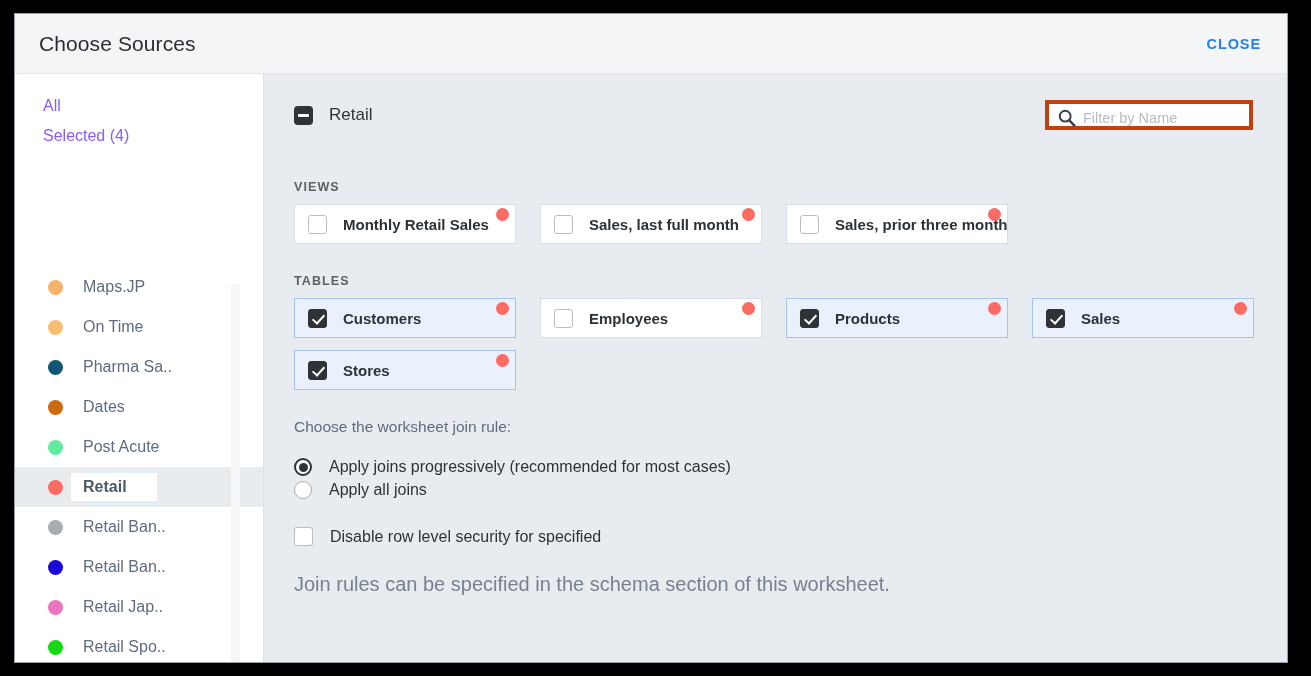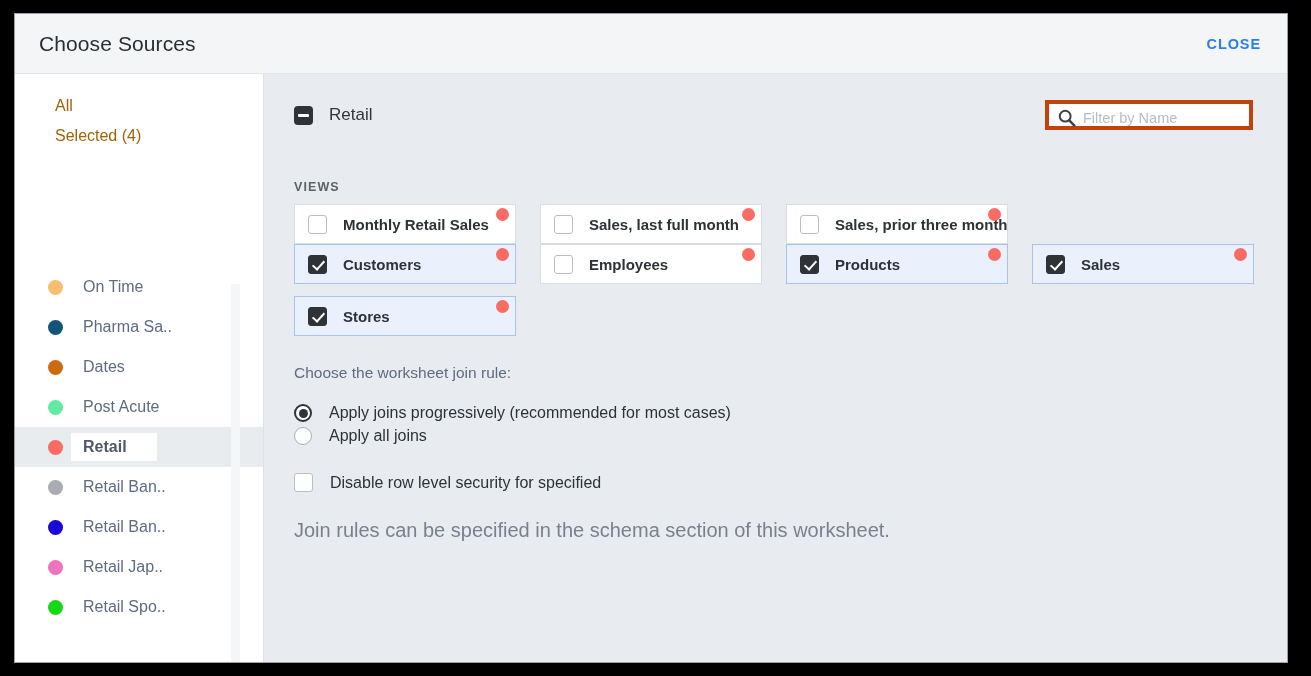--- a/index.html
+++ b/index.html
@@ -58,22 +58,22 @@
   
   #sidebar {
     width: 248px;
     flex: 0 0 248px;
     background: #ffffff;
     position: relative;
     overflow: hidden;
   }
   .nav-link {
     font-size: 16px;
-    color: #a16207;
-    padding-left: 40px;
+    color: #8b5cf6;
+    padding-left: 28px;
     cursor: pointer;
   }
   #nav-all { margin-top: 23px; }
   #nav-selected { margin-top: 12px; }
 
   #source-list {
     position: absolute;
     left: 0; right: 0;
     top: 193px; bottom: 0;
     overflow: hidden;
@@ -309,20 +309,24 @@
   </div>
 
   <div id="dlg-body">
 
     <div id="sidebar">
       <div class="nav-link" id="nav-all">All</div>
       <div class="nav-link" id="nav-selected">Selected (4)</div>
 
       <div id="source-list">
           <div class="source-item">
+            <span class="dot" style="background: rgb(247, 178, 103);"></span>
+            <span class="sname">Maps.JP</span>
+          </div>
+          <div class="source-item">
             <span class="dot" style="background: rgb(249, 189, 114);"></span>
             <span class="sname">On Time</span>
           </div>
           <div class="source-item">
             <span class="dot" style="background: rgb(17, 85, 119);"></span>
             <span class="sname">Pharma Sa..</span>
           </div>
           <div class="source-item">
             <span class="dot" style="background: rgb(203, 107, 16);"></span>
             <span class="sname">Dates</span>
@@ -392,20 +396,21 @@
           </div>
           <div class="card">
             <span class="cb"></span>
             <span class="card-label">Sales, prior three months</span>
             <span class="card-dots">
               <span class="cdot" style="background: rgb(250, 107, 99);"></span>
             </span>
           </div>
         </div>
 
+      <div class="sect-label" id="tables-label">TABLES</div>
       <div class="card-grid" id="tables-grid">
           <div class="card selected">
             <span class="cb checked"></span>
             <span class="card-label">Customers</span>
             <span class="card-dots">
               <span class="cdot" style="background: rgb(250, 107, 99);"></span>
             </span>
           </div>
           <div class="card">
             <span class="cb"></span>

